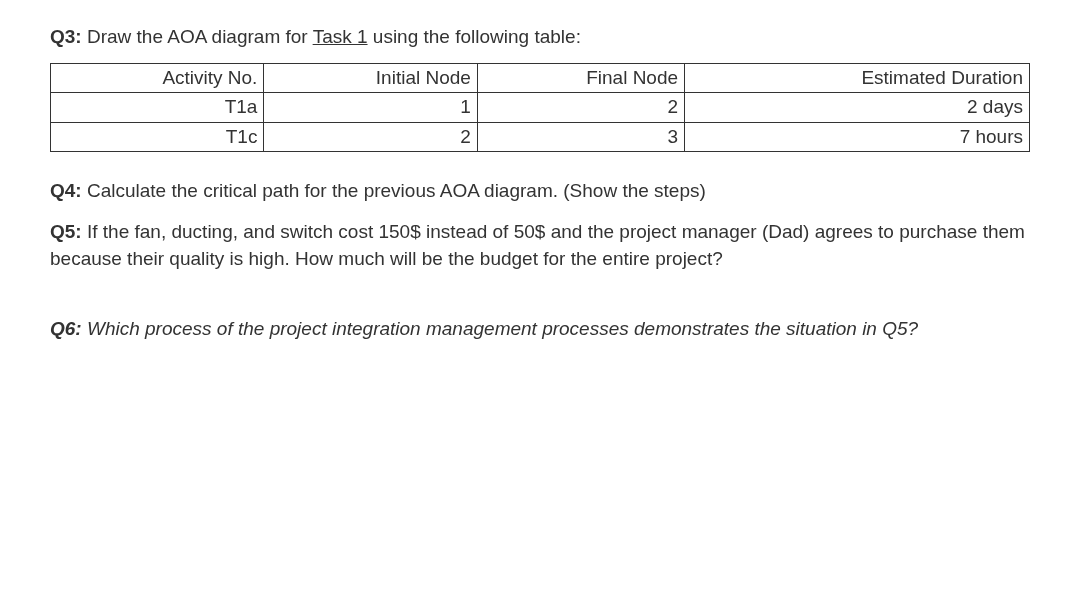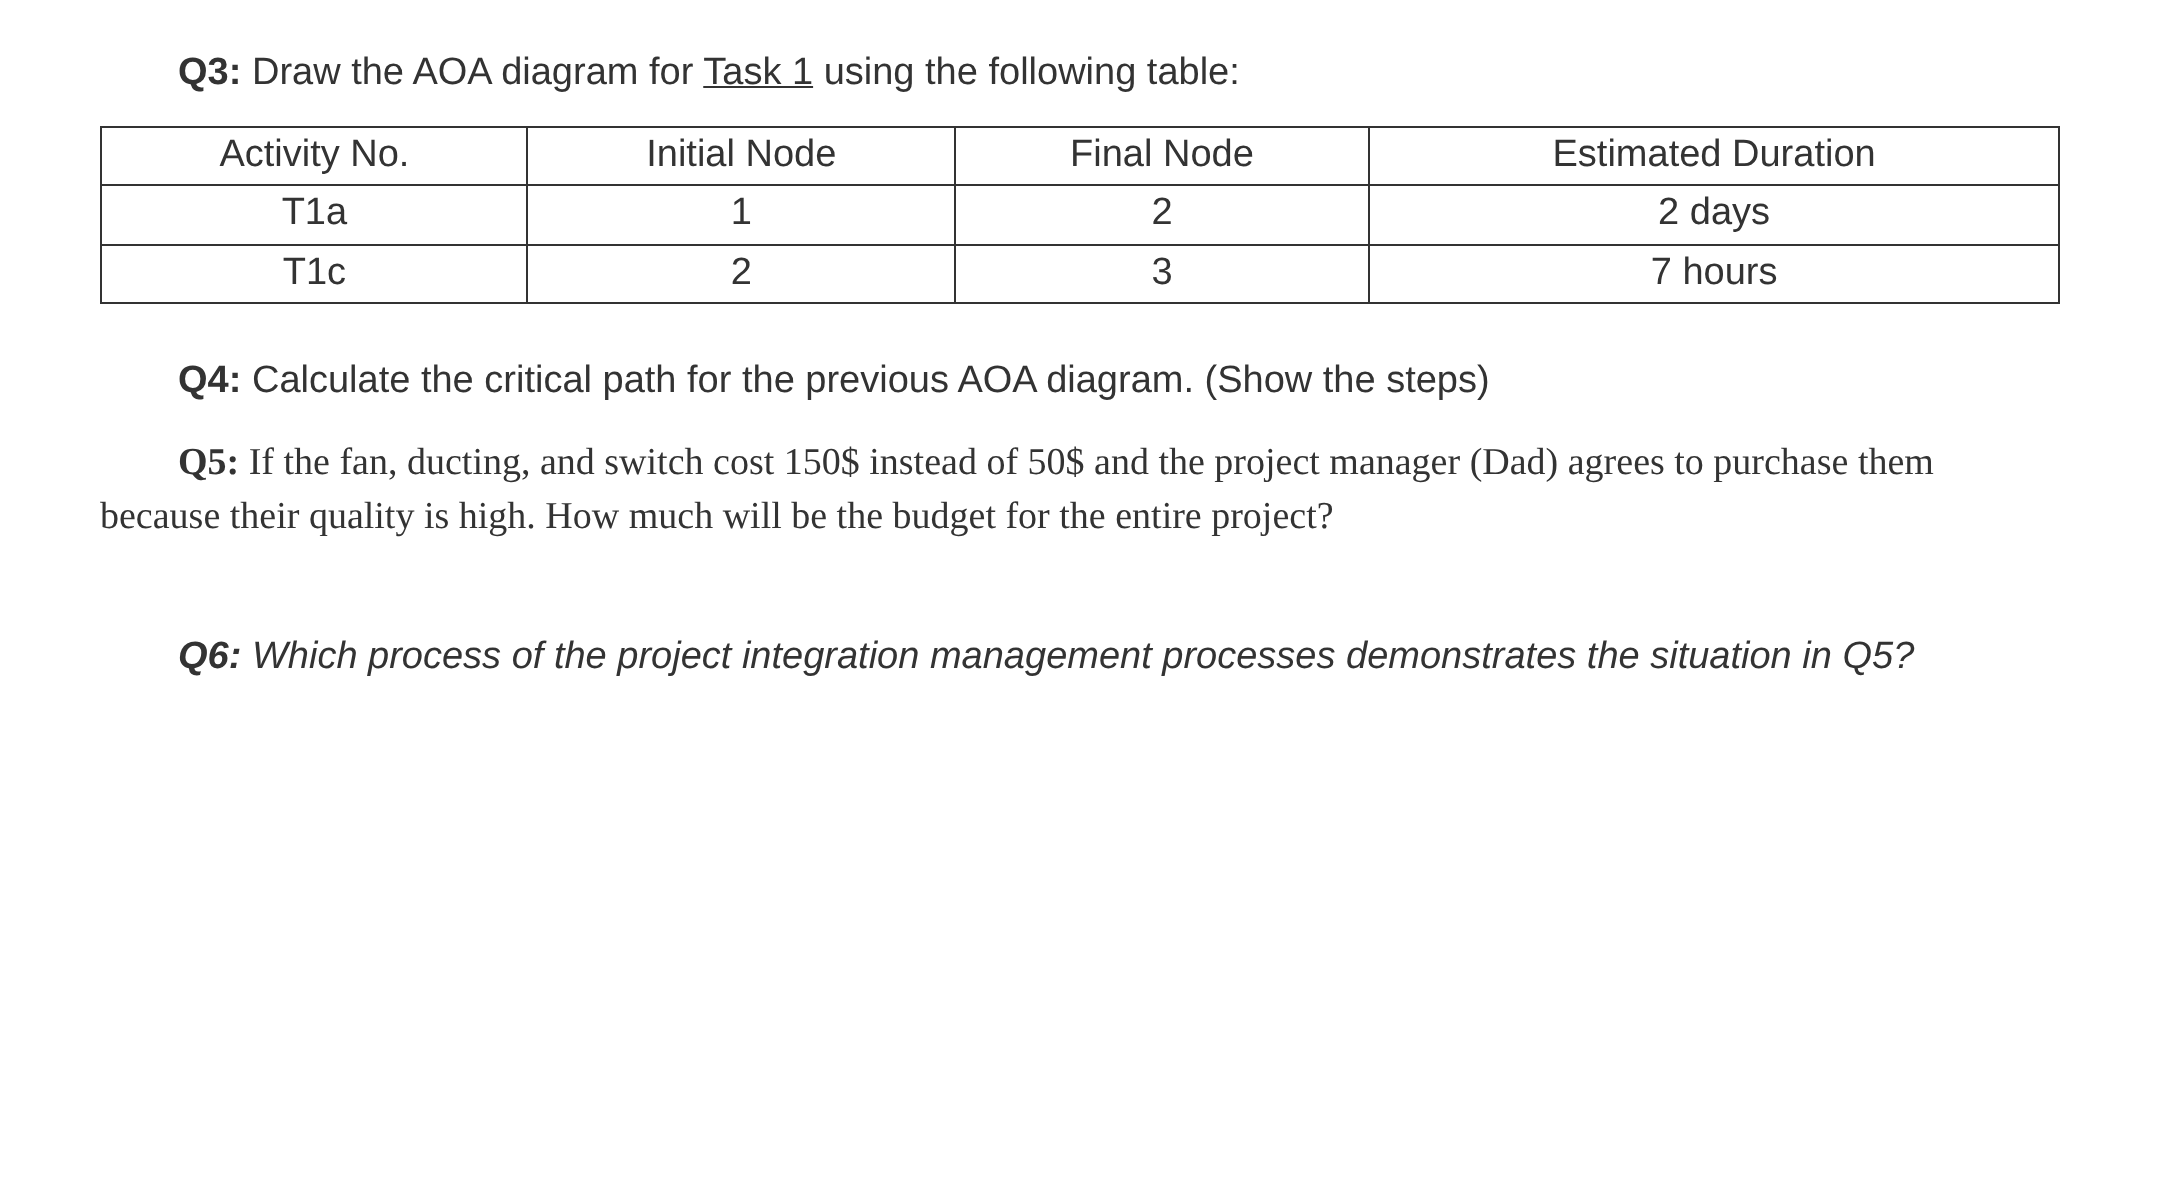--- a/index.html
+++ b/index.html
@@ -15,43 +15,42 @@
       width: 1080px;
       height: 601px;
       padding: 24px 50px;
       line-height: 1.4;
     }
     .question {
       margin-bottom: 12px;
     }
     .q-label {
       font-weight: bold;
-      margin-left: 39px;
     }
     .underline {
       text-decoration: underline;
       text-align: center;
     }
     table {
       border-collapse: collapse;
       width: 100%;
       margin-top: 6px;
       margin-bottom: 26px;
     }
     th, td {
       border: 1px solid #333;
-      text-align: center;
+      text-align: right;
       padding: 1px 6px;
       font-weight: normal;
     }
     th {
       font-weight: normal;
     }
     .q4 { margin-bottom: 14px; }
-    .q5 { margin-bottom: 44px; font-family: Liberation Serif, serif; }
+    .q5 { margin-bottom: 44px; }
     .q6 { text-align: justify; font-style: italic; }
   </style>
 </head>
 <body>
 
 <div class="question">
   <span class="q-label">Q3:</span><span> Draw the AOA diagram for </span><span class="underline">Task 1</span><span> using the following table:</span>
 </div>
 
 <table>

